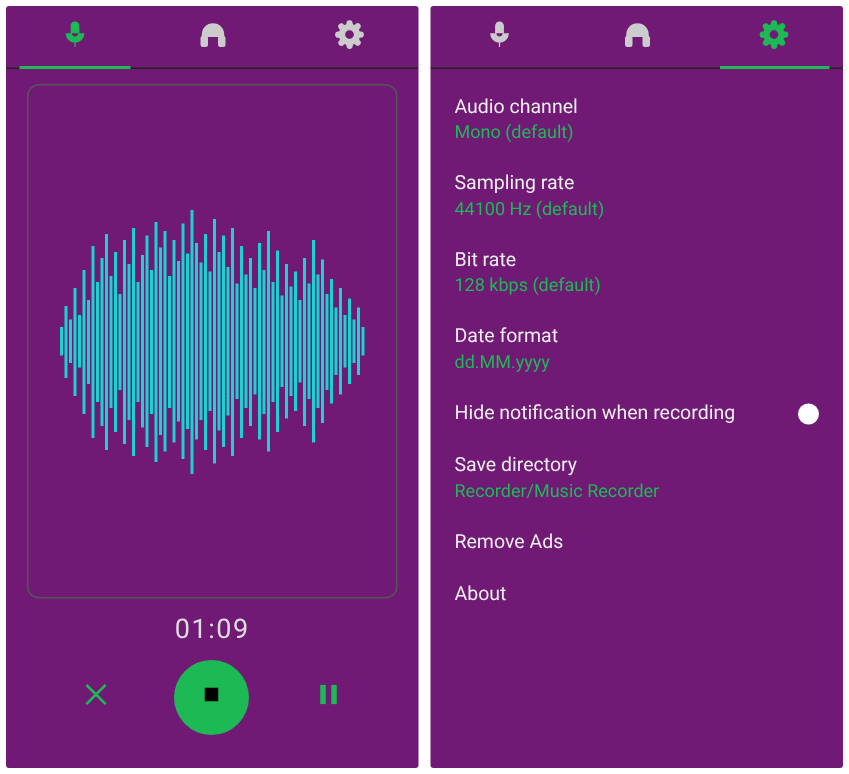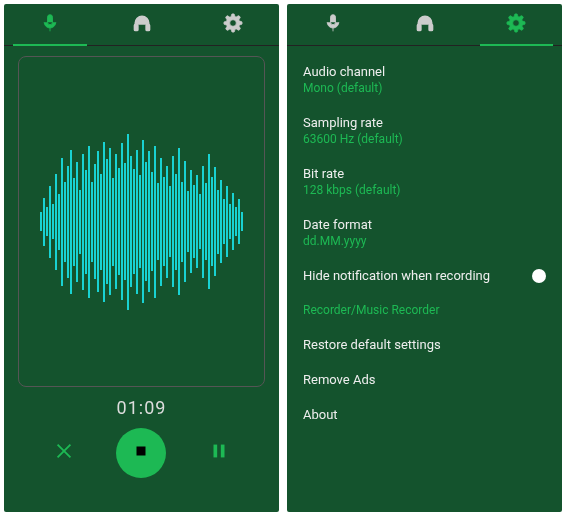--- a/index.html
+++ b/index.html
@@ -6,21 +6,21 @@
   body {
     background: #fff;
     font-family: -apple-system, Roboto, "Helvetica Neue", Arial, sans-serif;
     width: 566px;
     height: 516px;
     display: flex;
     gap: 8px;
     padding: 4px;
   }
   .phone {
-    background: #14532d;
+    background: #701a75;
     flex: 1;
     display: flex;
     flex-direction: column;
     overflow: hidden;
     border-radius: 2px;
   }
   
   .tabbar {
     display: flex;
     height: 42px;
@@ -47,21 +47,21 @@
   }
   .tab.active svg { fill: #1db954; stroke: #1db954; }
   .tab.inactive svg { fill: #ccc; stroke: #ccc; }
 
   
   .record-area {
     flex: 1;
     display: flex;
     flex-direction: column;
     align-items: center;
-    padding: 10px 14px 24px 14px;
+    padding: 10px 14px 12px 14px;
   }
   .wave-box {
     width: 100%;
     flex: 1;
     border: 1px solid #555;
     border-radius: 8px;
     display: flex;
     align-items: center;
     justify-content: center;
     overflow: hidden;
@@ -312,21 +312,21 @@
     <div class="setting-row">
       <div class="text">
         <span class="setting-title">Audio channel</span>
         <span class="setting-sub">Mono (default)</span>
       </div>
     </div>
 
     <div class="setting-row">
       <div class="text">
         <span class="setting-title">Sampling rate</span>
-        <span class="setting-sub">63600 Hz (default)</span>
+        <span class="setting-sub">44100 Hz (default)</span>
       </div>
     </div>
 
     <div class="setting-row">
       <div class="text">
         <span class="setting-title">Bit rate</span>
         <span class="setting-sub">128 kbps (default)</span>
       </div>
     </div>
 
@@ -340,29 +340,25 @@
 
     <div class="setting-row">
       <div class="text">
         <span class="setting-title">Hide notification when recording</span>
       </div>
       <div class="switch"></div>
     </div>
 
     <div class="setting-row">
       <div class="text">
+        <span class="setting-title">Save directory</span>
         <span class="setting-sub">Recorder/Music Recorder</span>
       </div>
     </div>
 
-    <div class="setting-row">
-      <div class="text">
-        <span class="setting-title">Restore default settings</span>
-      </div>
-    </div>
 
     <div class="setting-row">
       <div class="text">
         <span class="setting-title">Remove Ads</span>
       </div>
     </div>
 
     <div class="setting-row">
       <div class="text">
         <span class="setting-title">About</span>

